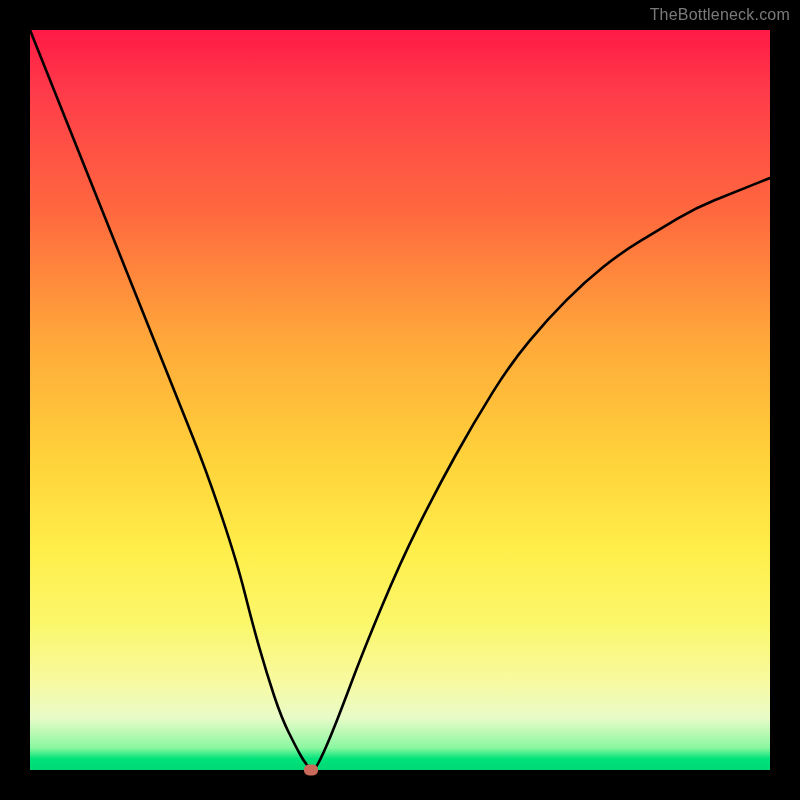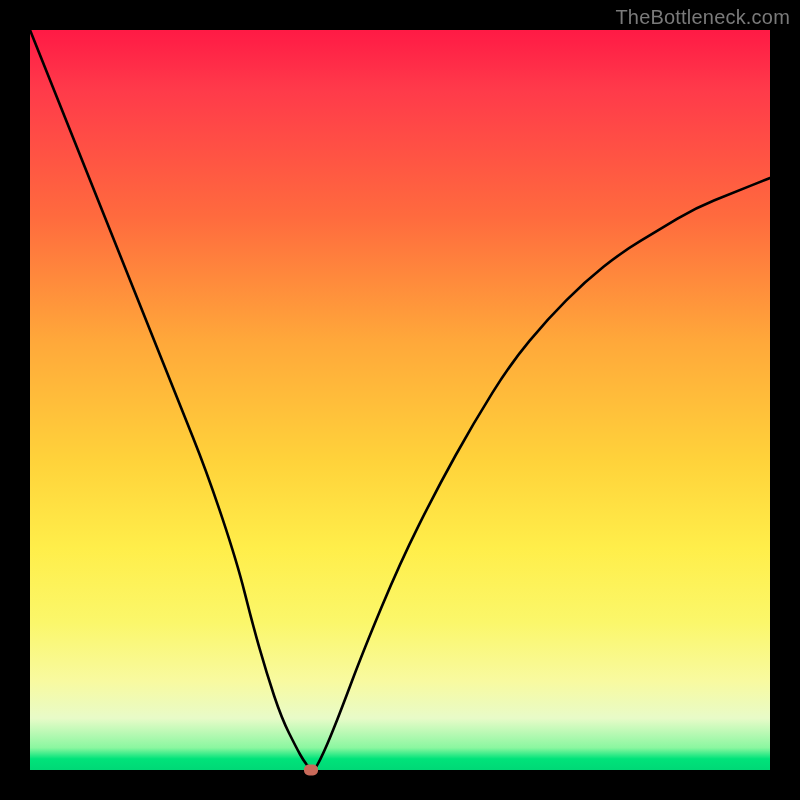--- a/index.html
+++ b/index.html
@@ -45,21 +45,21 @@
     left: 0;
     top: 0;
     width: 740px;
     height: 740px;
   }
   .watermark {
     position: absolute;
     top: 6px;
     right: 10px;
     color: #7a7a7a;
-    font-size: 20px;
+    font-size: 16px;
     font-weight: 500;
     letter-spacing: 0.2px;
     user-select: none;
   }
   .marker {
     position: absolute;
     width: 14px;
     height: 11px;
     background: #c96a5a;
     border-radius: 5px;

